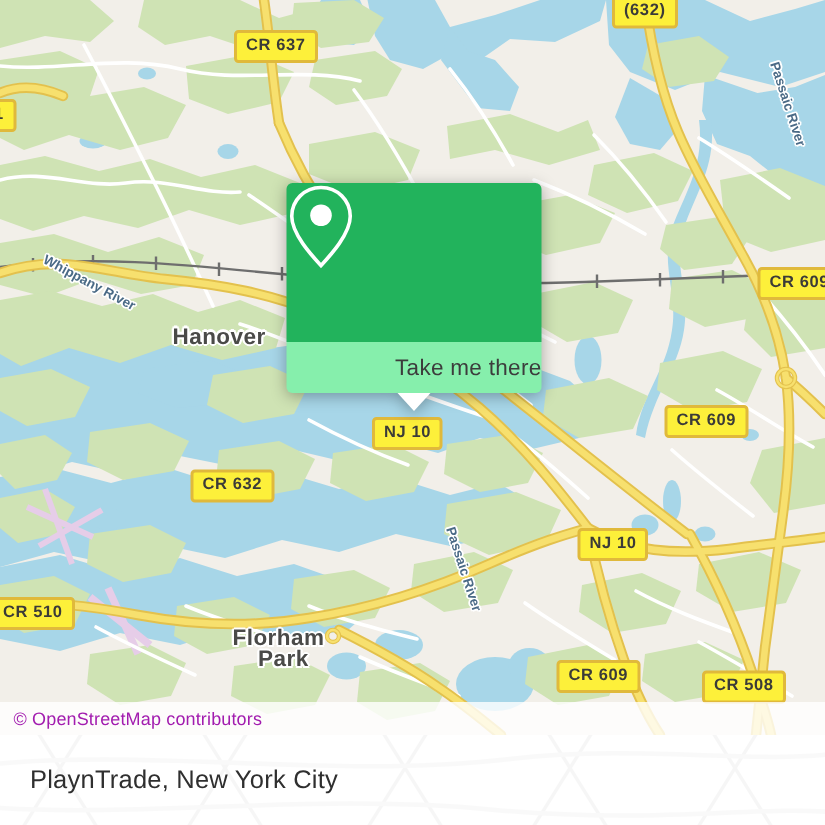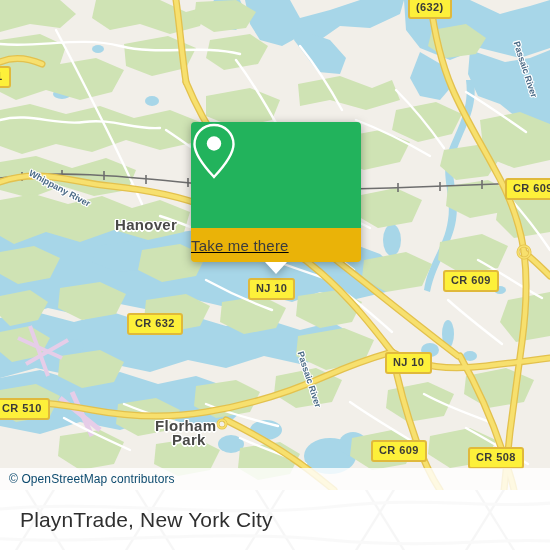--- a/index.html
+++ b/index.html
@@ -63,56 +63,56 @@
     left:191px;top:122px;width:170px;
     filter:drop-shadow(0 2px 5px rgba(0,0,0,.32));
   }
   #popup-body{
     background:#22b35c;
     border-radius:4px 4px 0 0;
     height:106px;
     display:flex;align-items:center;justify-content:center;
   }
   #popup-foot{
-    background:#eab308;
+    background:#86efac;
     border-radius:0 0 4px 4px;
     height:34px;
-    display:flex;align-items:center;justify-content:flex-start;text-decoration:underline;
+    display:flex;align-items:center;justify-content:flex-end;
   }
   #popup-foot span{
     font-size:15px;color:#3c3c3c;letter-spacing:.2px;
   }
   #popup-tail{
     position:absolute;left:50%;top:140px;margin-left:-11px;
     width:0;height:0;
     border-left:11px solid transparent;
     border-right:11px solid transparent;
     border-top:12px solid #ffffff;
   }
 
   
   #attrib{
     position:absolute;left:0;top:468px;width:550px;height:22px;
     background:rgba(255,255,255,.80);
     display:flex;align-items:center;
   }
   #attrib span{
-    font-size:12px;color:#0c4a6e;padding-left:9px;letter-spacing:.1px;
+    font-size:12px;color:#a21caf;padding-left:9px;letter-spacing:.1px;
   }
 
   
   #footer{
     position:absolute;left:0;top:490px;width:550px;height:60px;
     background:#ffffff;overflow:hidden;
   }
   #footer-wm{position:absolute;left:0;top:0;opacity:.30;}
   #footer-title{
     position:absolute;left:20px;top:0;height:60px;
     display:flex;align-items:center;
-    font-size:21px;color:#2f2f2f;letter-spacing:.15px;justify-content:flex-end;
+    font-size:17px;color:#2f2f2f;letter-spacing:.15px;justify-content:flex-end;
   }
   #brand{
     position:absolute;right:14px;top:0;height:60px;
     display:flex;align-items:center;gap:4px;
   }
   #brand-name{
     font-size:30px;font-weight:bold;color:#2d2d2d;letter-spacing:-.6px;
   }
 </style>
 </head>
@@ -336,20 +336,21 @@
     </svg>
 
     <div class="place-label" style="left:115px;top:196px;font-size:15px;margin-top:20px;">Hanover</div>
     <div class="place-label" style="left:155px;top:417px;font-size:15px;">Florham</div>
     <div class="place-label" style="left:172px;top:431px;font-size:15px;">Park</div>
 
     <div class="river-label" style="left:32px;top:168px;transform:rotate(28deg);transform-origin:left top;">Whippany River</div>
     <div class="river-label" style="left:305px;top:350px;transform:rotate(72deg);transform-origin:left top;">Passaic River</div>
     <div class="river-label" style="left:521px;top:40px;transform:rotate(72deg);transform-origin:left top;">Passaic River</div>
 
+    <div class="shield" style="left:156px;top:20px;">CR 637</div>
     <div class="shield" style="left:408px;top:-3px;">(632)</div>
     <div class="shield" style="left:-12px;top:66px;">1</div>
     <div class="shield" style="left:443px;top:270px;">CR 609</div>
     <div class="shield" style="left:505px;top:178px;">CR 609</div>
     <div class="shield" style="left:248px;top:278px;">NJ 10</div>
     <div class="shield" style="left:385px;top:352px;">NJ 10</div>
     <div class="shield" style="left:127px;top:313px;">CR 632</div>
     <div class="shield" style="left:-6px;top:398px;">CR 510</div>
     <div class="shield" style="left:371px;top:440px;">CR 609</div>
     <div class="shield" style="left:468px;top:447px;">CR 508</div>

